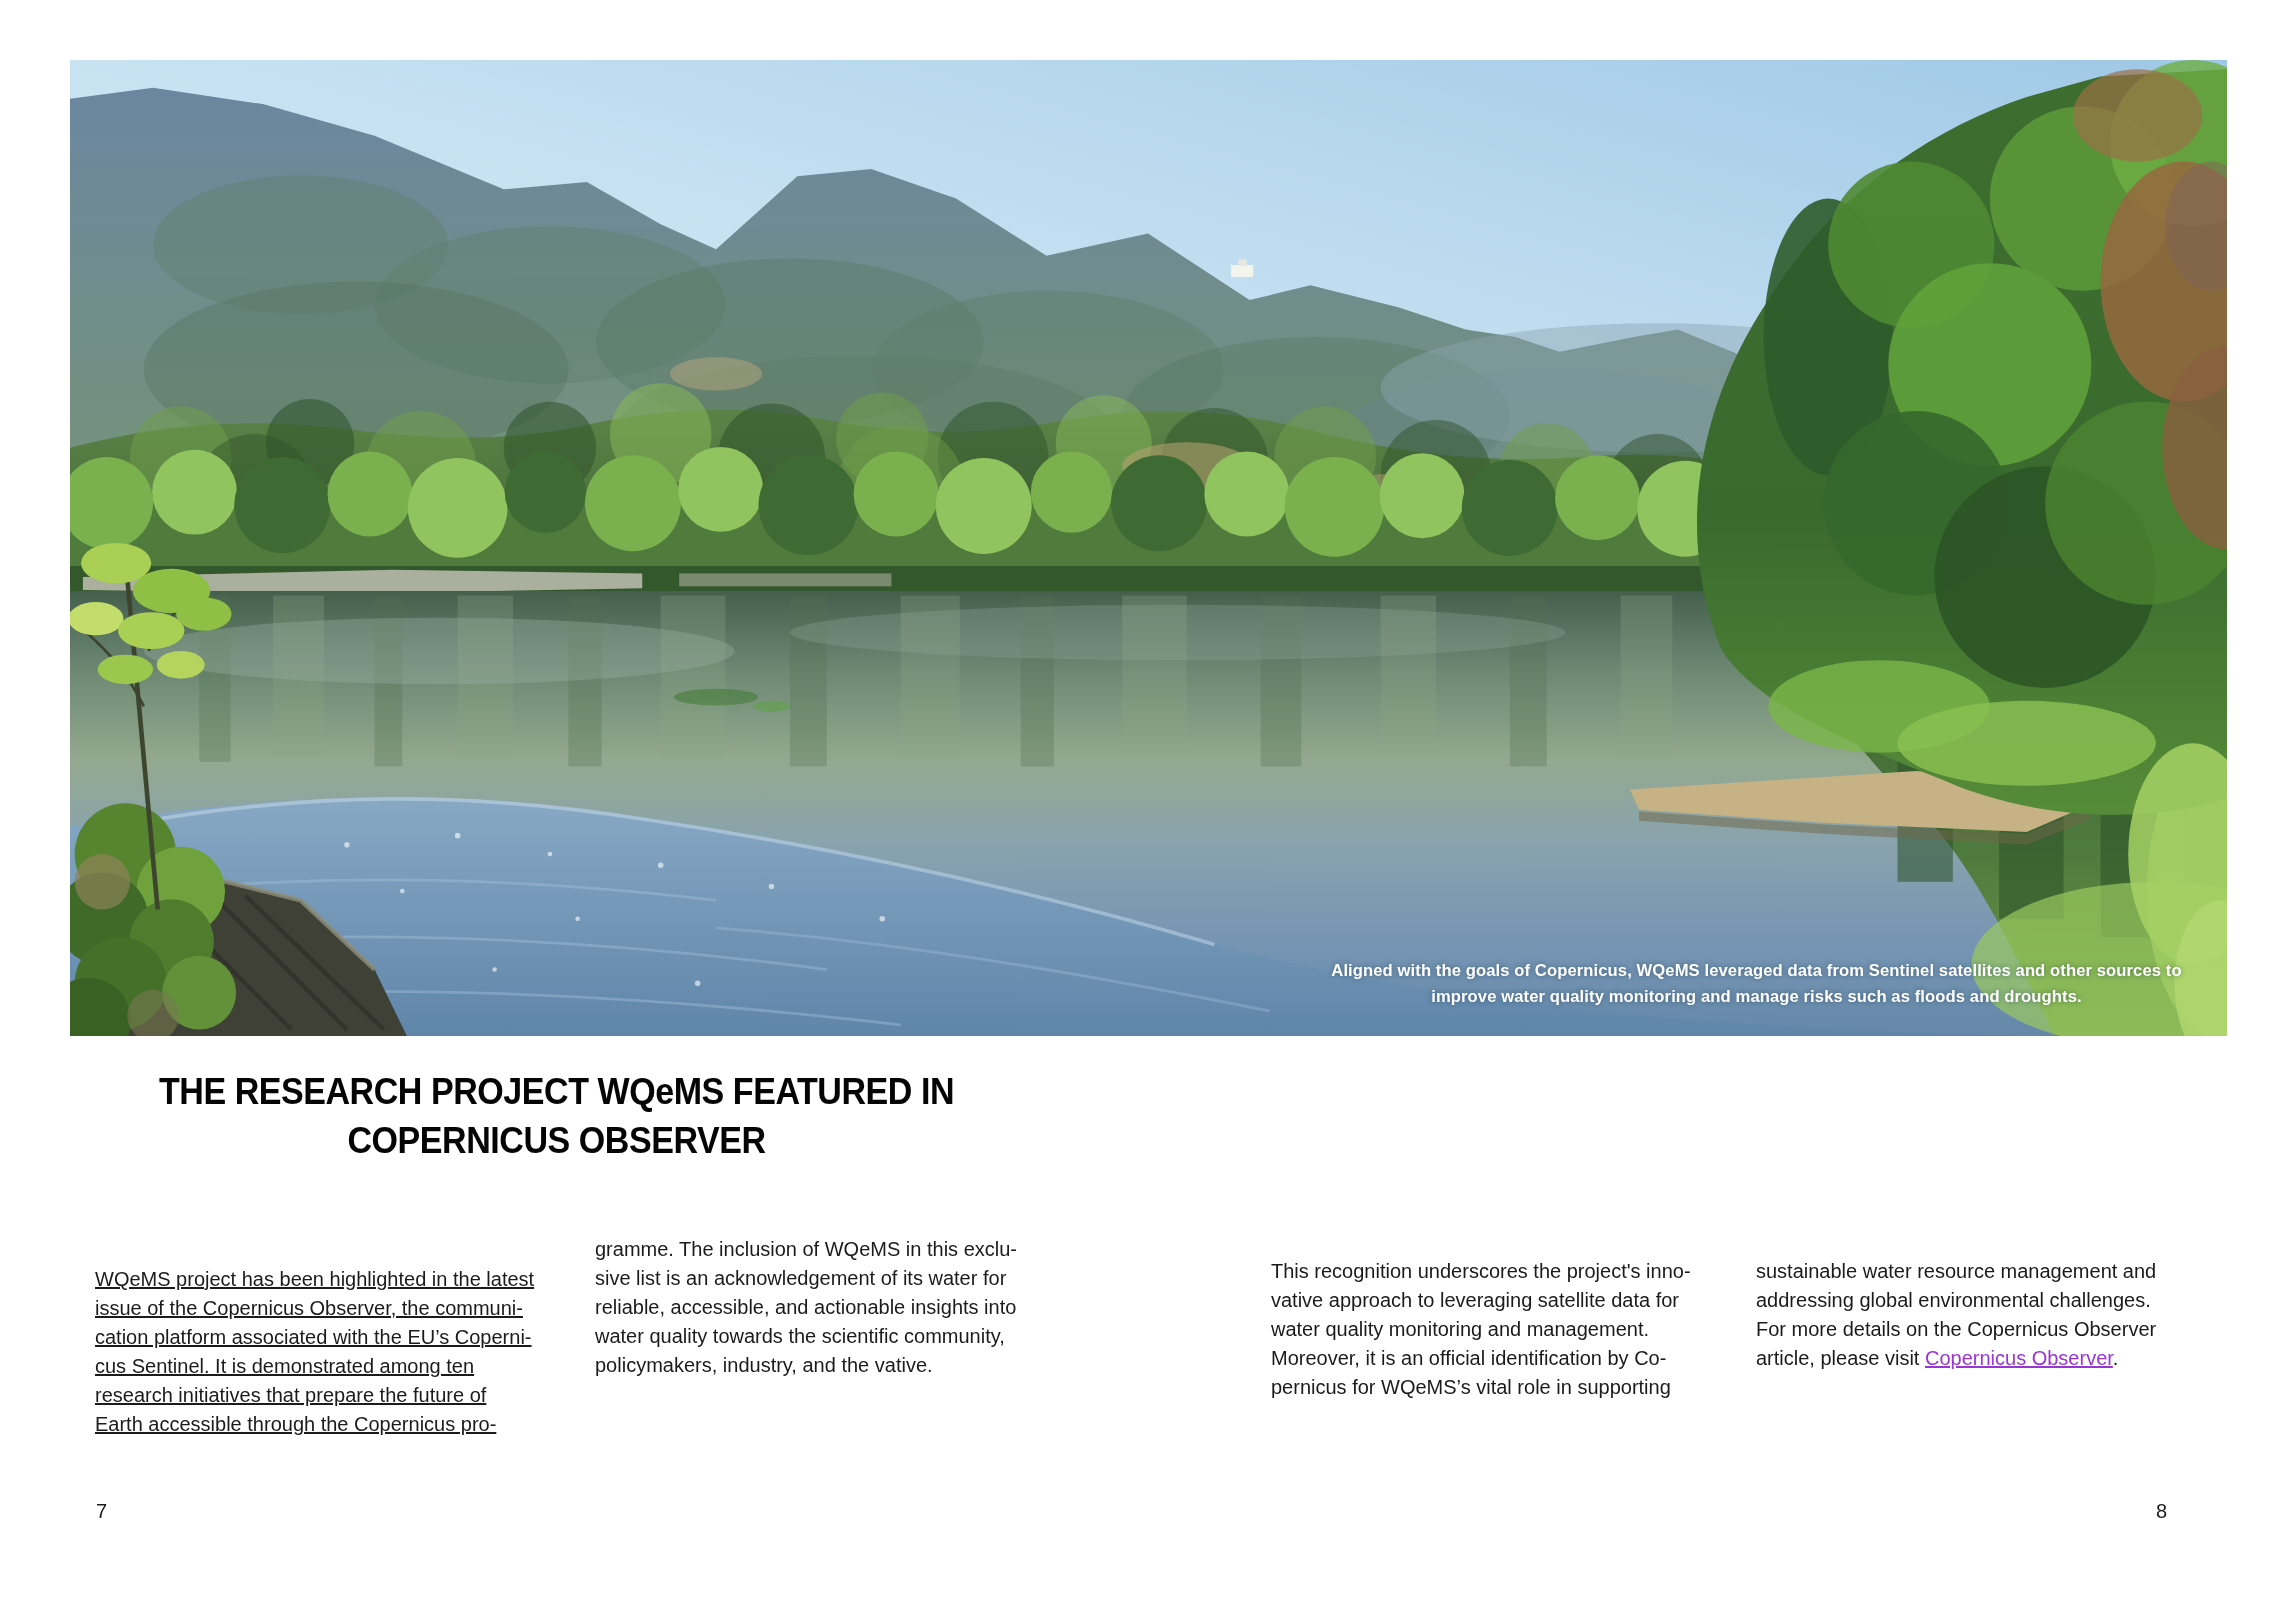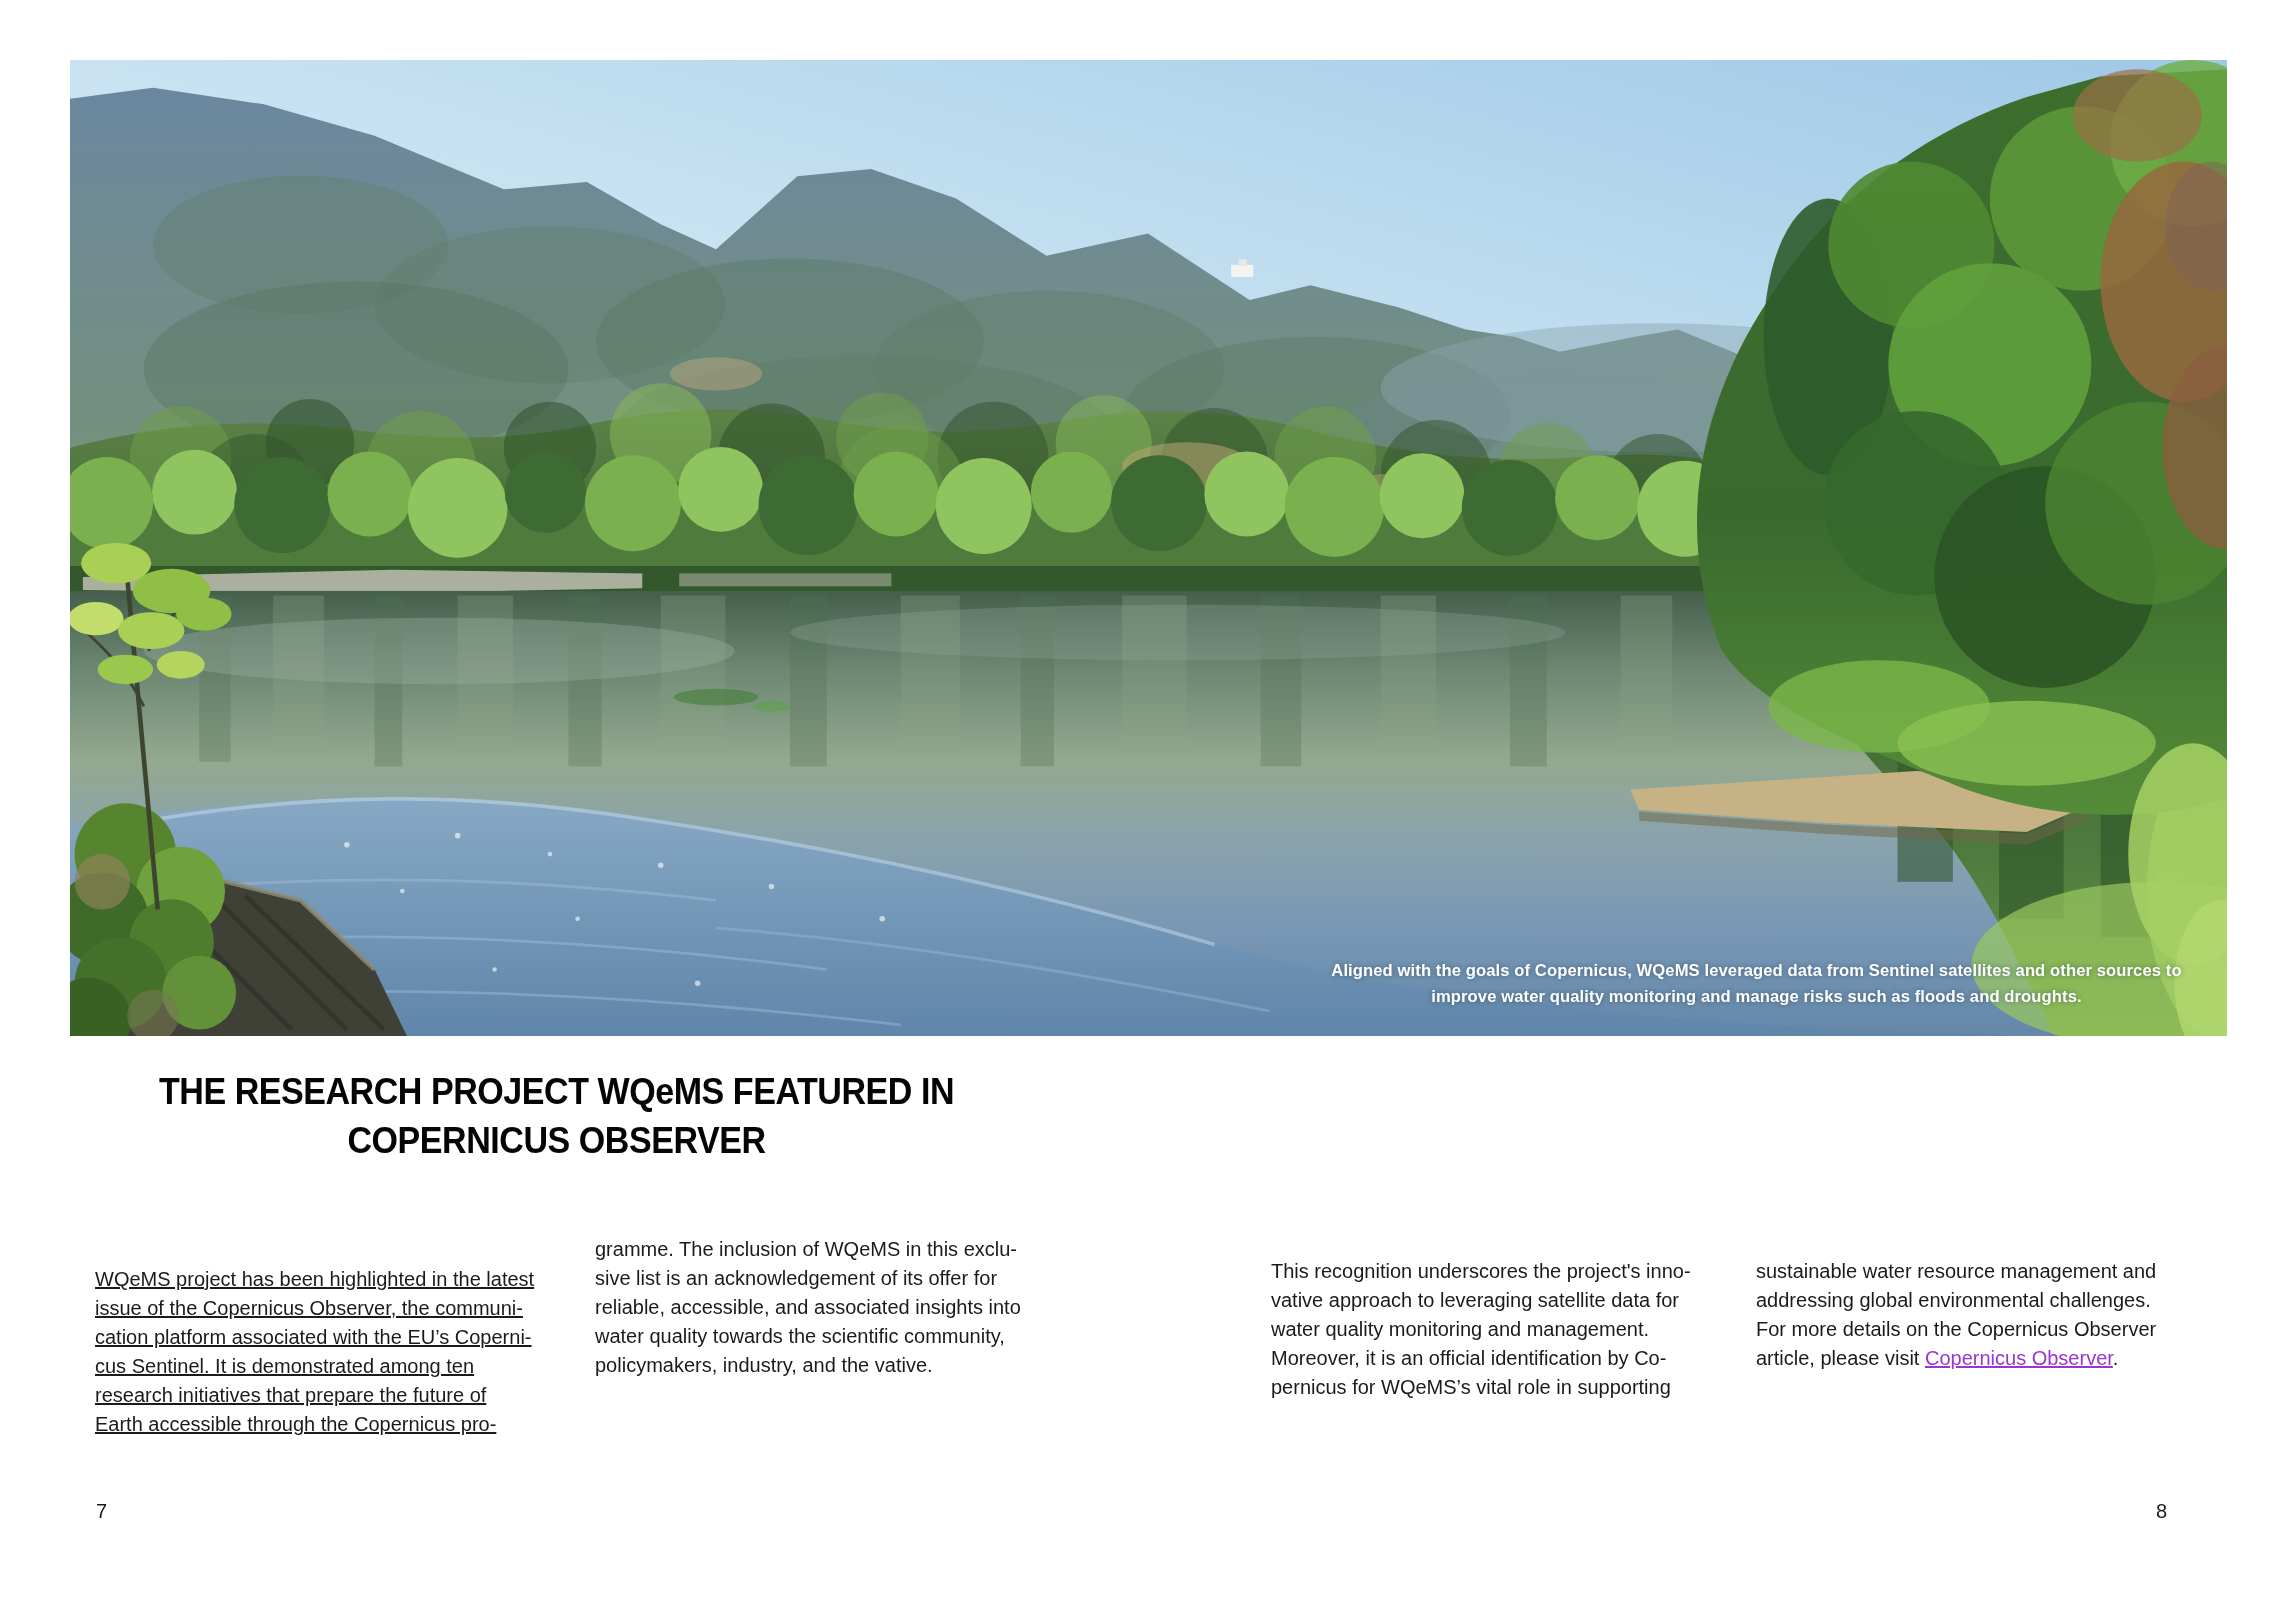--- a/index.html
+++ b/index.html
@@ -297,22 +297,22 @@
     <div class="ln">WQeMS project has been highlighted in the latest</div>
     <div class="ln">issue of the Copernicus Observer, the communi-</div>
     <div class="ln">cation platform associated with the EU’s Coperni-</div>
     <div class="ln">cus Sentinel. It is demonstrated among ten</div>
     <div class="ln">research initiatives that prepare the future of</div>
     <div class="ln">Earth accessible through the Copernicus pro-</div>
   </div>
 
   <div class="col col-2">
     <div class="ln">gramme. The inclusion of WQeMS in this exclu-</div>
-    <div class="ln">sive list is an acknowledgement of its offer for</div>
-    <div class="ln">reliable, accessible, and associated insights into</div>
+    <div class="ln">sive list is an acknowledgement of its water for</div>
+    <div class="ln">reliable, accessible, and actionable insights into</div>
     <div class="ln">water quality towards the scientific community,</div>
     <div class="ln">policymakers, industry, and the vative.</div>
   </div>
 
   <div class="col col-4">
     <div class="ln">sustainable water resource management and</div>
     <div class="ln">addressing global environmental challenges.</div>
     <div class="ln">For more details on the Copernicus Observer</div>
     <div class="ln">
       <span>article, please visit </span><a class="ext-link">Copernicus Observer</a><span>.</span>

